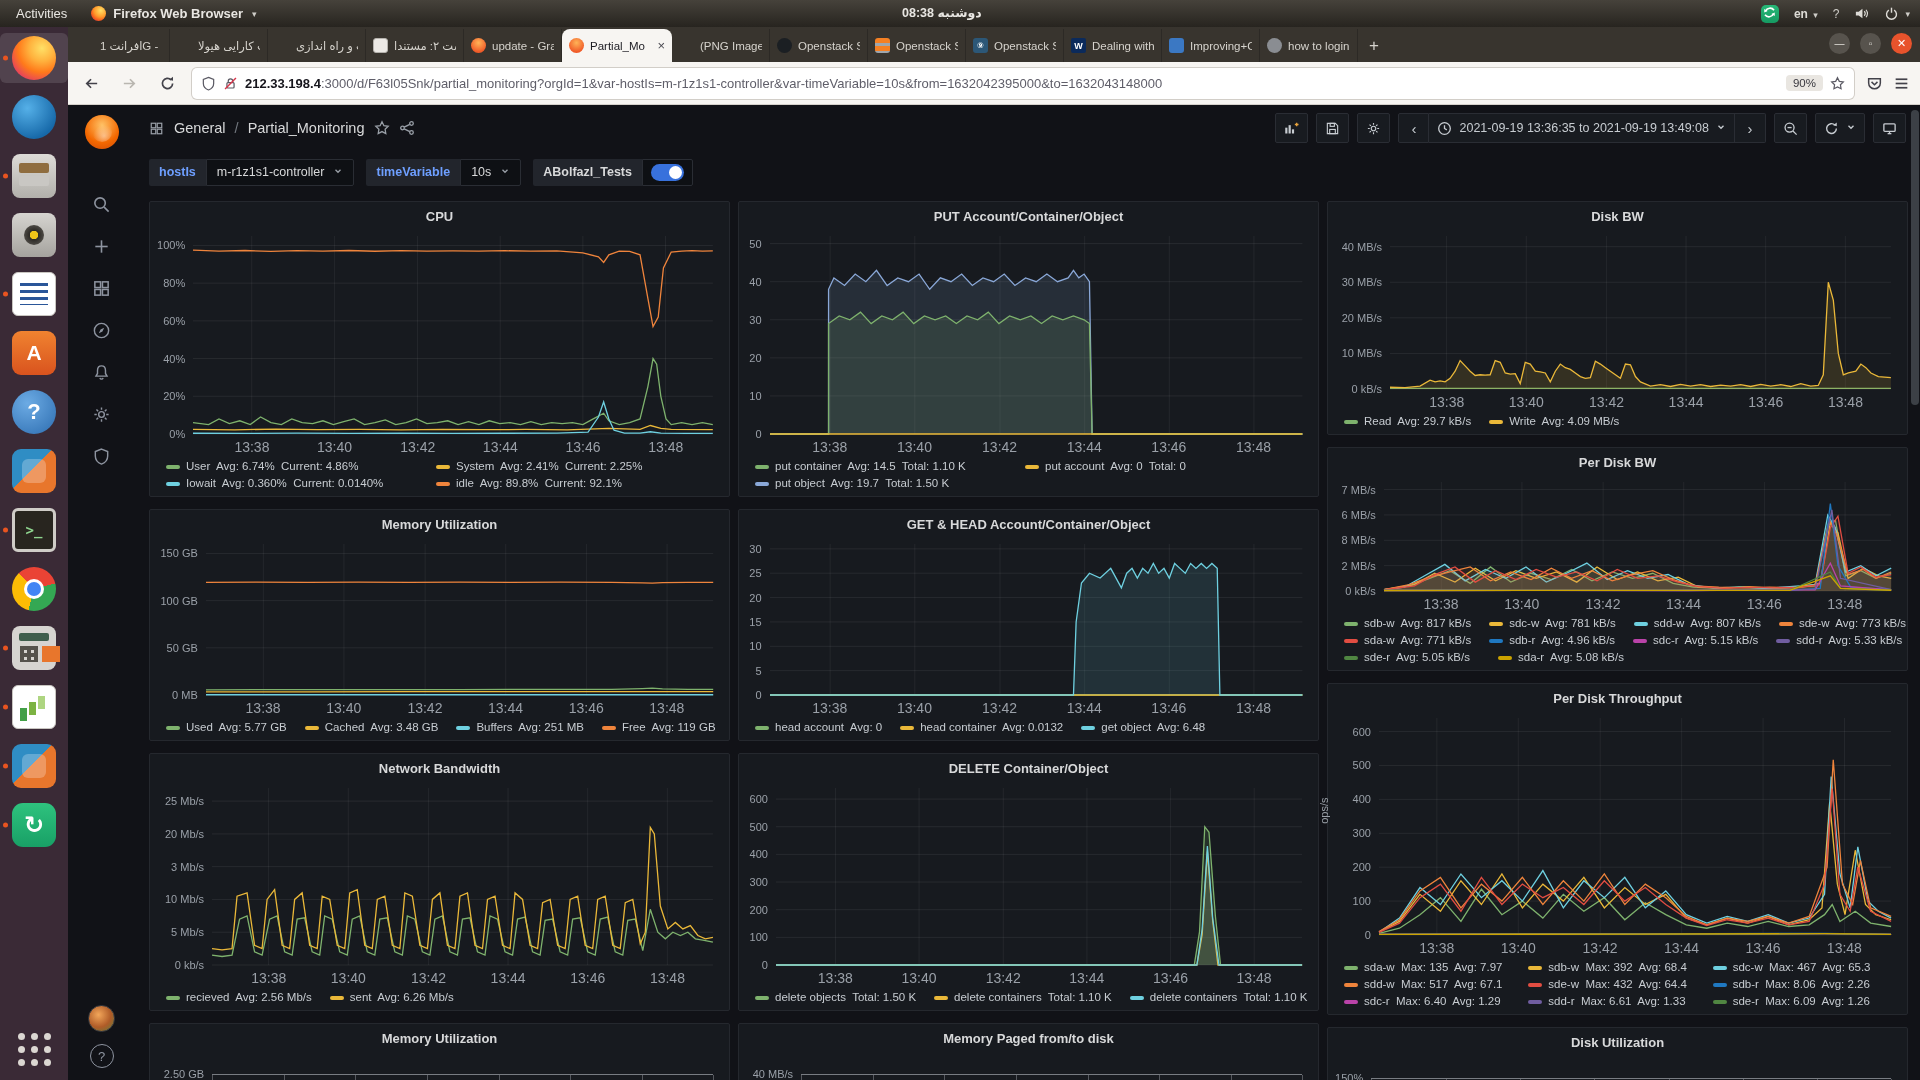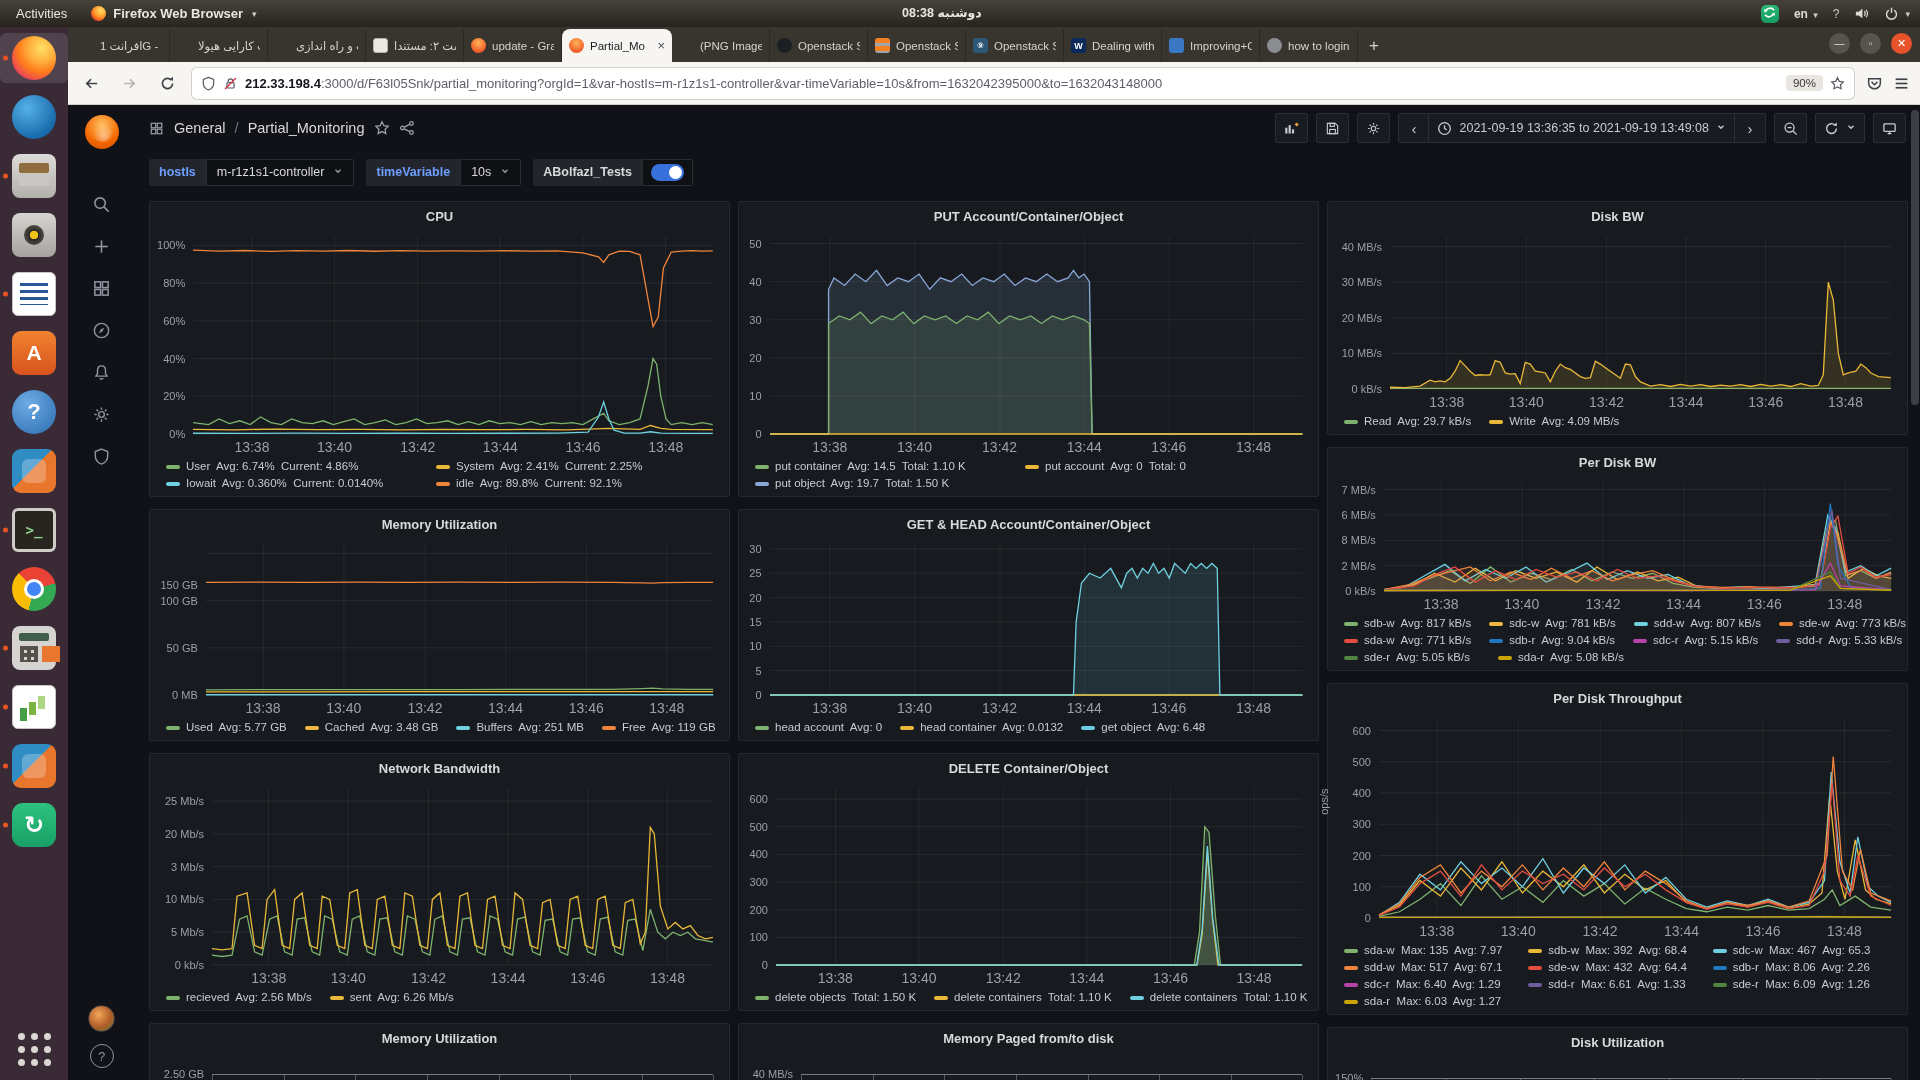--- a/index.html
+++ b/index.html
@@ -613,21 +613,21 @@
                     </span>
                   </div>
                 </div>
               </div>
             <div class="panel h232">
                 <div class="p-title">Memory Utilization</div>
                 <div class="plot-zone" style="margin-left: 55.8px;">
                   <span class="ytick" style="top: 100%;">0 MB</span>
                   <span class="ytick" style="top: 68.75%;">50 GB</span>
                   <span class="ytick" style="top: 37.5%;">100 GB</span>
-                  <span class="ytick" style="top: 6.25%; margin-top: 32px;">150 GB</span>
+                  <span class="ytick" style="top: 6.25%;">150 GB</span>
                   <span class="xtick" style="left: 11.3%;">13:38</span>
                   <span class="xtick" style="left: 27.2%;">13:40</span>
                   <span class="xtick" style="left: 43.2%;">13:42</span>
                   <span class="xtick" style="left: 59.1%;">13:44</span>
                   <span class="xtick" style="left: 75%;">13:46</span>
                   <span class="xtick" style="left: 90.9%;">13:48</span>
                   <svg class="chart" viewBox="0 0 100 100" preserveAspectRatio="none">
                     <line x1="0" x2="100" y1="100.00" y2="100.00" stroke="rgba(255,255,255,0.07)" vector-effect="non-scaling-stroke"></line>
                     <line x1="0" x2="100" y1="68.75" y2="68.75" stroke="rgba(255,255,255,0.07)" vector-effect="non-scaling-stroke"></line>
                     <line x1="0" x2="100" y1="37.50" y2="37.50" stroke="rgba(255,255,255,0.07)" vector-effect="non-scaling-stroke"></line>
@@ -1012,21 +1012,21 @@
                       <span class="txt">sde-w  Avg: 773 kB/s</span>
                     </span>
                   </div>
                   <div class="legend-row">
                     <span class="legend-item" style="width: 136px;">
                       <span class="sw" style="background: rgb(226, 77, 66);"></span>
                       <span class="txt">sda-w  Avg: 771 kB/s</span>
                     </span>
                     <span class="legend-item" style="width: 136px;">
                       <span class="sw" style="background: rgb(31, 120, 193);"></span>
-                      <span class="txt">sdb-r  Avg: 9.04 kB/s</span>
+                      <span class="txt">sdb-r  Avg: 4.96 kB/s</span>
                     </span>
                     <span class="legend-item" style="width: 136px;">
                       <span class="sw" style="background: rgb(186, 67, 169);"></span>
                       <span class="txt">sdc-r  Avg: 5.15 kB/s</span>
                     </span>
                     <span class="legend-item" style="width: 136px;">
                       <span class="sw" style="background: rgb(112, 93, 160);"></span>
                       <span class="txt">sdd-r  Avg: 5.33 kB/s</span>
                     </span>
                   </div>
@@ -1121,26 +1121,20 @@
                     </span>
                     <span class="legend-item" style="width: 172px;">
                       <span class="sw" style="background: rgb(112, 93, 160);"></span>
                       <span class="txt">sdd-r  Max: 6.61  Avg: 1.33</span>
                     </span>
                     <span class="legend-item" style="width: 172px;">
                       <span class="sw" style="background: rgb(80, 134, 66);"></span>
                       <span class="txt">sde-r  Max: 6.09  Avg: 1.26</span>
                     </span>
                   </div>
-                  <div class="legend-row">
-                    <span class="legend-item" style="width: 172px;">
-                      <span class="sw" style="background: rgb(204, 163, 0);"></span>
-                      <span class="txt">sda-r  Max: 6.03  Avg: 1.27</span>
-                    </span>
-                  </div>
                 </div>
               </div>
             <div class="panel hstub">
                 <div class="p-title">Disk Utilization</div>
                 <div class="plot-zone" style="margin-left: 43.2px; margin-bottom: 4px;">
                   <span class="stub-ylab">150%</span>
                   <div class="stub-line"></div>
                   <span class="stub-tick" style="left: 0%;"></span>
                   <span class="stub-tick" style="left: 14.3%;"></span>
                   <span class="stub-tick" style="left: 28.6%;"></span>

